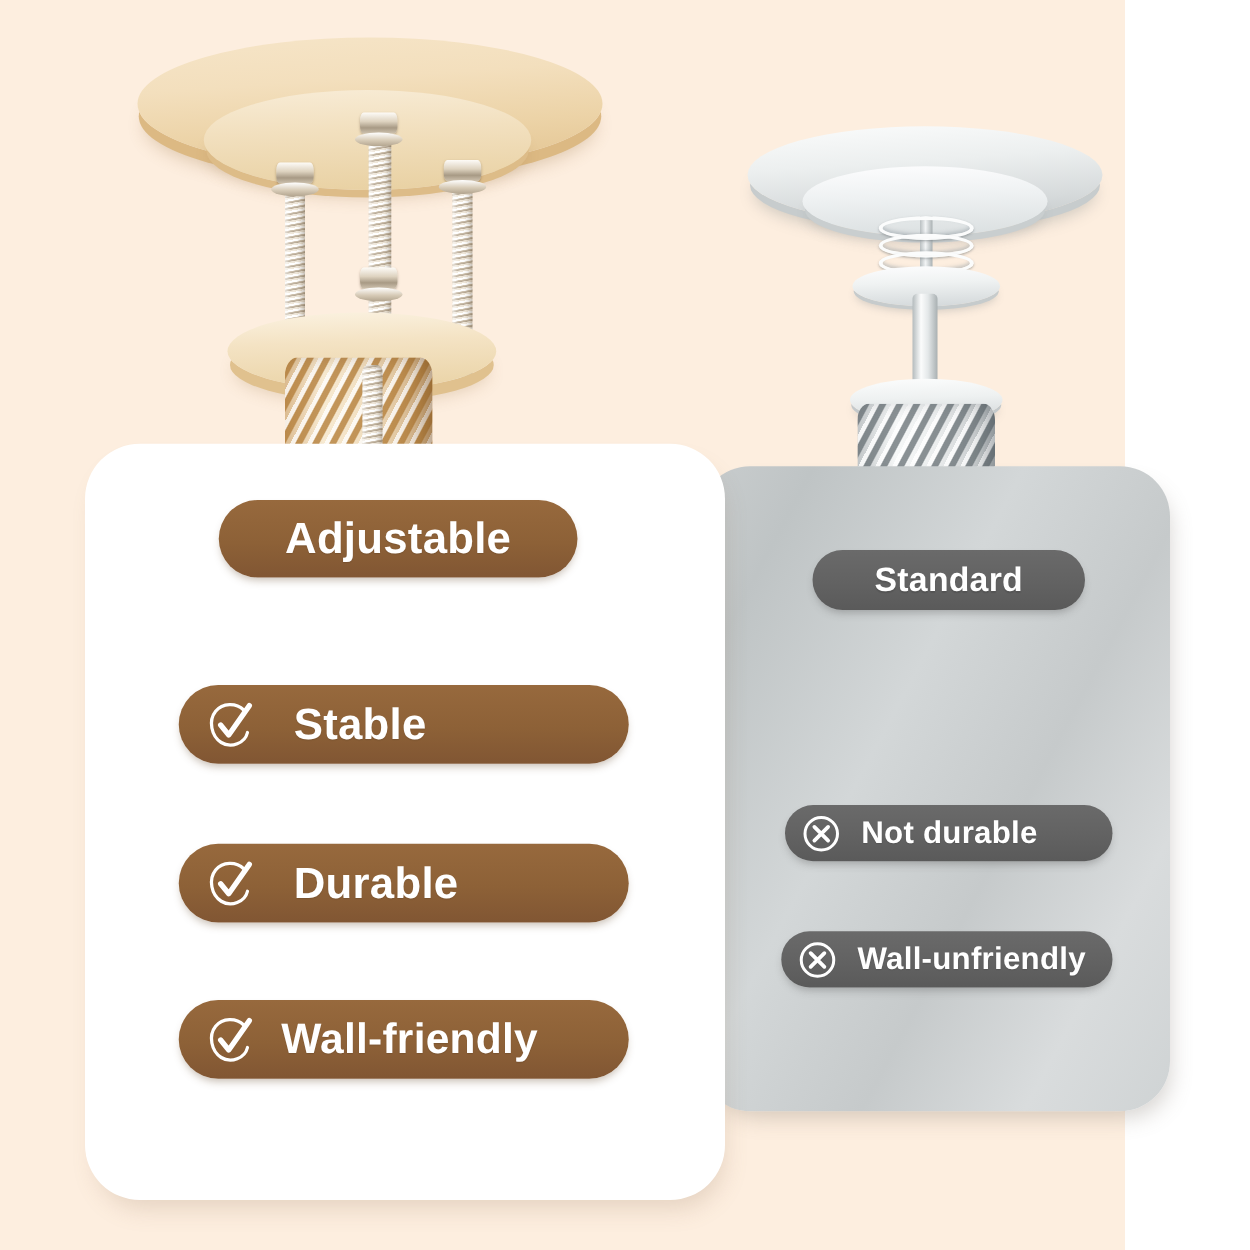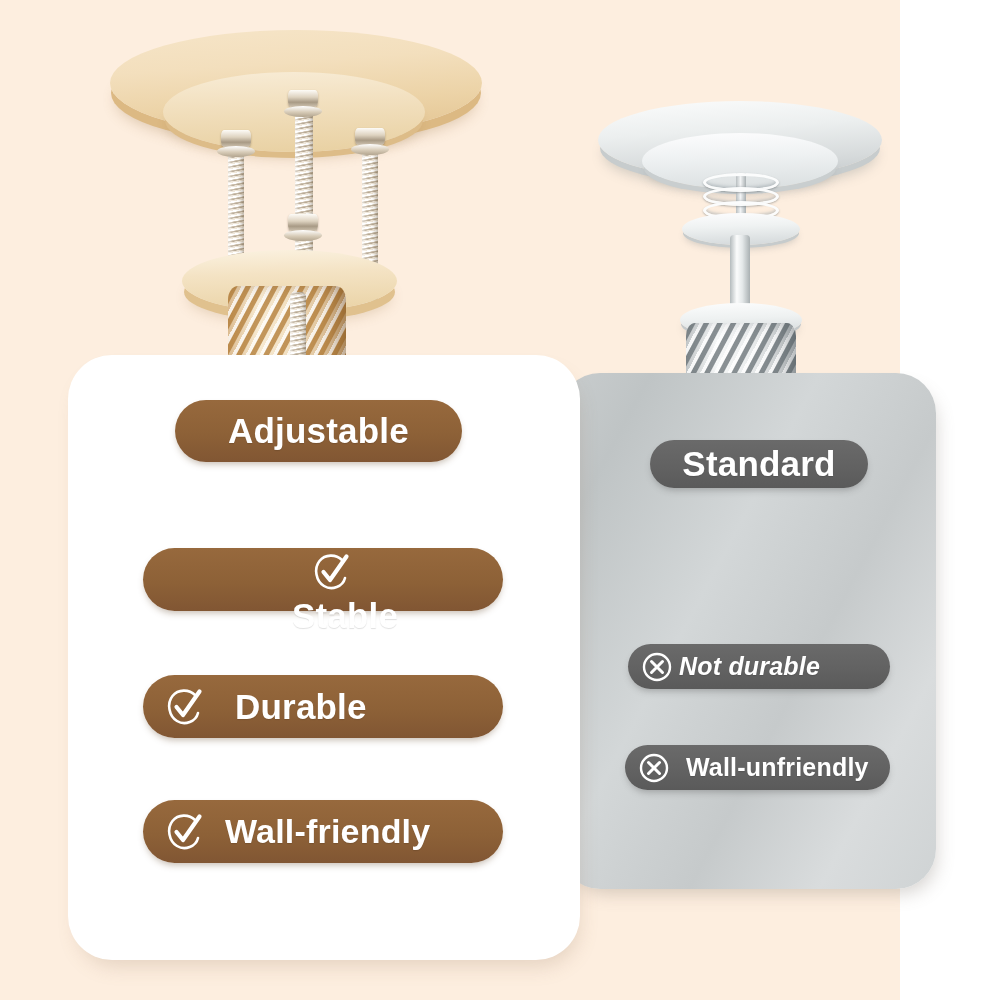--- a/index.html
+++ b/index.html
@@ -179,38 +179,38 @@
     text-shadow: 0 1px 1px rgba(0,0,0,.12);
   }
   .mark { flex: 0 0 auto; display: block; }
 
   
   #pill-adjustable { left: 175px; top: 400px; width: 287px; height: 62px;
                      justify-content: center; }
   #pill-adjustable .pill-label { font-size: 35px; }
 
   .pill-row { left: 143px; width: 360px; height: 63px; padding-left: 18px; }
-  #pill-stable        { top: 548px; flex-direction: column; }
+  #pill-stable        { top: 548px; }
   #pill-durable       { top: 675px; }
   #pill-wallfriendly  { top: 800px; }
   .pill-row .pill-label { font-size: 35px; margin-left: 26px; }
   #pill-wallfriendly .pill-label { font-size: 34px; margin-left: 16px; }
 
   
   #pill-standard { left: 650px; top: 440px; width: 218px; height: 48px;
                    justify-content: center; }
-  #pill-standard .pill-label { font-size: 35px; }
+  #pill-standard .pill-label { font-size: 27px; }
 
   .pill-row-g { height: 45px; padding-left: 13px; }
   #pill-unstable   { left: 628px; top: 548px; width: 262px; }
   #pill-notdurable { left: 628px; top: 644px; width: 262px; }
   #pill-wallunf    { left: 625px; top: 745px; width: 265px; }
   .pill-row-g .pill-label { font-size: 25px; margin-left: 16px; }
   #pill-unstable .pill-label { margin-left: 36px; }
-  #pill-notdurable .pill-label { margin-left: 6px; font-style: italic; }
+  #pill-notdurable .pill-label { margin-left: 16px; }
 </style>
 </head>
 <body>
 
 <div id="stage">
 
   <div class="product" id="wood-mount">
     <div class="disc wood-plate-top-rim"></div>
     <div class="disc wood-plate-top"></div>
     <div class="disc wood-plate-mid"></div>

